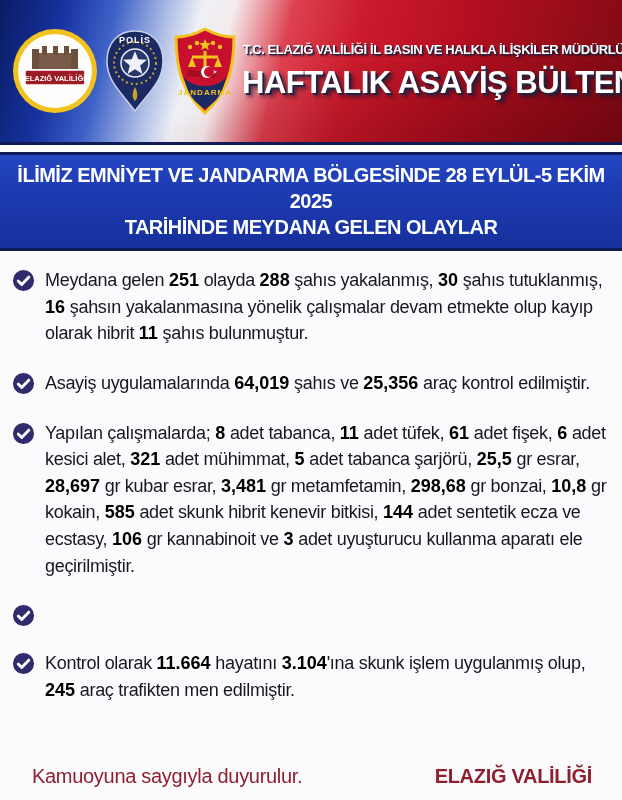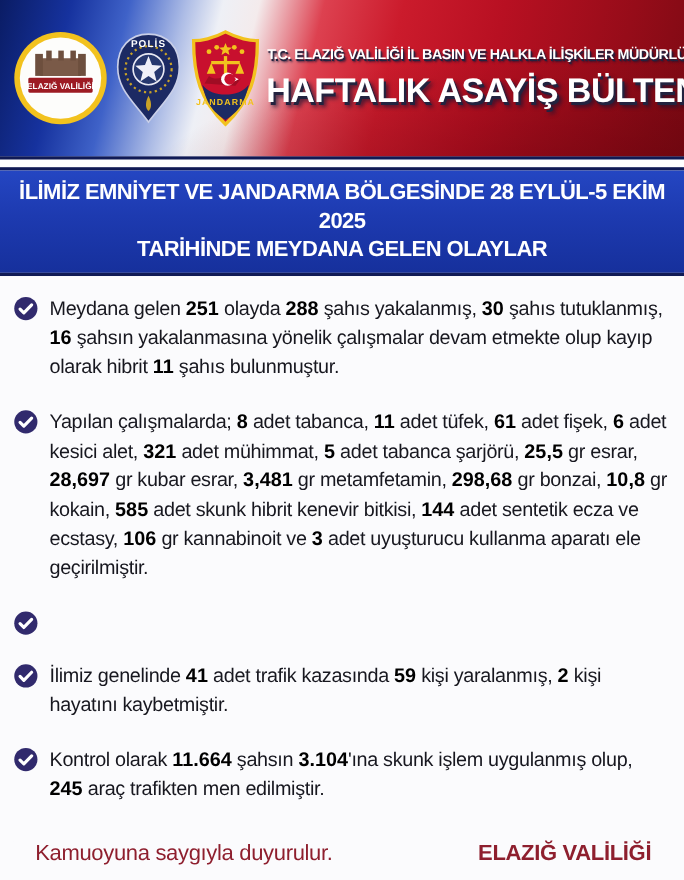--- a/index.html
+++ b/index.html
@@ -137,50 +137,50 @@
   <div class="body">
     <div id="bullet-list">
   <div class="bullet">
     <svg class="check" viewBox="0 0 24 24">
       <circle cx="12" cy="12" r="11" fill="#312a6d"></circle>
       <path d="M6.5 12.5 l3.6 3.6 L17.5 8.5" fill="none" stroke="#fff" stroke-width="3" stroke-linecap="round" stroke-linejoin="round"></path>
     </svg>
     <p class="bullet-text"><span>Meydana gelen </span><b>251</b><span> olayda </span><b>288</b><span> şahıs yakalanmış, </span><b>30</b><span> şahıs tutuklanmış, </span><b>16</b><span> şahsın yakalanmasına yönelik çalışmalar devam etmekte olup kayıp olarak hibrit </span><b>11</b><span> şahıs bulunmuştur.</span></p>
   </div>
 
+  <div class="bullet">
+    <svg class="check" viewBox="0 0 24 24">
+      <circle cx="12" cy="12" r="11" fill="#312a6d"></circle>
+      <path d="M6.5 12.5 l3.6 3.6 L17.5 8.5" fill="none" stroke="#fff" stroke-width="3" stroke-linecap="round" stroke-linejoin="round"></path>
+    </svg>
+    <p class="bullet-text"><span>Asayiş uygulamalarında </span><b>64,019</b><span> şahıs ve </span><b>25,356</b><span> araç kontrol edilmiştir.</span></p>
+  </div>
 
   <div class="bullet">
     <svg class="check" viewBox="0 0 24 24">
       <circle cx="12" cy="12" r="11" fill="#312a6d"></circle>
       <path d="M6.5 12.5 l3.6 3.6 L17.5 8.5" fill="none" stroke="#fff" stroke-width="3" stroke-linecap="round" stroke-linejoin="round"></path>
     </svg>
     <p class="bullet-text"><span>Yapılan çalışmalarda; </span><b>8</b><span> adet tabanca, </span><b>11</b><span> adet tüfek, </span><b>61</b><span> adet fişek, </span><b>6</b><span> adet kesici alet, </span><b>321</b><span> adet mühimmat, </span><b>5</b><span> adet tabanca şarjörü, </span><b>25,5</b><span> gr esrar, </span><b>28,697</b><span> gr kubar esrar, </span><b>3,481</b><span> gr metamfetamin, </span><b>298,68</b><span> gr bonzai, </span><b>10,8</b><span> gr kokain, </span><b>585</b><span> adet skunk hibrit kenevir bitkisi, </span><b>144</b><span> adet sentetik ecza ve ecstasy, </span><b>106</b><span> gr kannabinoit ve </span><b>3</b><span> adet uyuşturucu kullanma aparatı ele geçirilmiştir.</span></p>
   </div>
 
   <div class="bullet">
     <svg class="check" viewBox="0 0 24 24">
       <circle cx="12" cy="12" r="11" fill="#312a6d"></circle>
       <path d="M6.5 12.5 l3.6 3.6 L17.5 8.5" fill="none" stroke="#fff" stroke-width="3" stroke-linecap="round" stroke-linejoin="round"></path>
     </svg>
   </div>
 
-  <div class="bullet">
-    <svg class="check" viewBox="0 0 24 24">
-      <circle cx="12" cy="12" r="11" fill="#312a6d"></circle>
-      <path d="M6.5 12.5 l3.6 3.6 L17.5 8.5" fill="none" stroke="#fff" stroke-width="3" stroke-linecap="round" stroke-linejoin="round"></path>
-    </svg>
-    <p class="bullet-text"><span>İlimiz genelinde </span><b>41</b><span> adet trafik kazasında </span><b>59</b><span> kişi yaralanmış, </span><b>2</b><span> kişi hayatını kaybetmiştir.</span></p>
-  </div>
 
   <div class="bullet">
     <svg class="check" viewBox="0 0 24 24">
       <circle cx="12" cy="12" r="11" fill="#312a6d"></circle>
       <path d="M6.5 12.5 l3.6 3.6 L17.5 8.5" fill="none" stroke="#fff" stroke-width="3" stroke-linecap="round" stroke-linejoin="round"></path>
     </svg>
-    <p class="bullet-text"><span>Kontrol olarak </span><b>11.664</b><span> şahsın </span><b>3.104</b><span>'ına skunk işlem uygulanmış olup, </span><b>245</b><span> araç trafikten men edilmiştir.</span></p>
+    <p class="bullet-text"><span>Kontrol olarak </span><b>11.664</b><span> hayatını </span><b>3.104</b><span>'ına skunk işlem uygulanmış olup, </span><b>245</b><span> araç trafikten men edilmiştir.</span></p>
   </div>
 </div>
 
     <div class="footer-row">
       <div class="footer-left">Kamuoyuna saygıyla duyurulur.</div>
       <div class="footer-right">ELAZIĞ VALİLİĞİ</div>
     </div>
   </div>
 
 </div>

